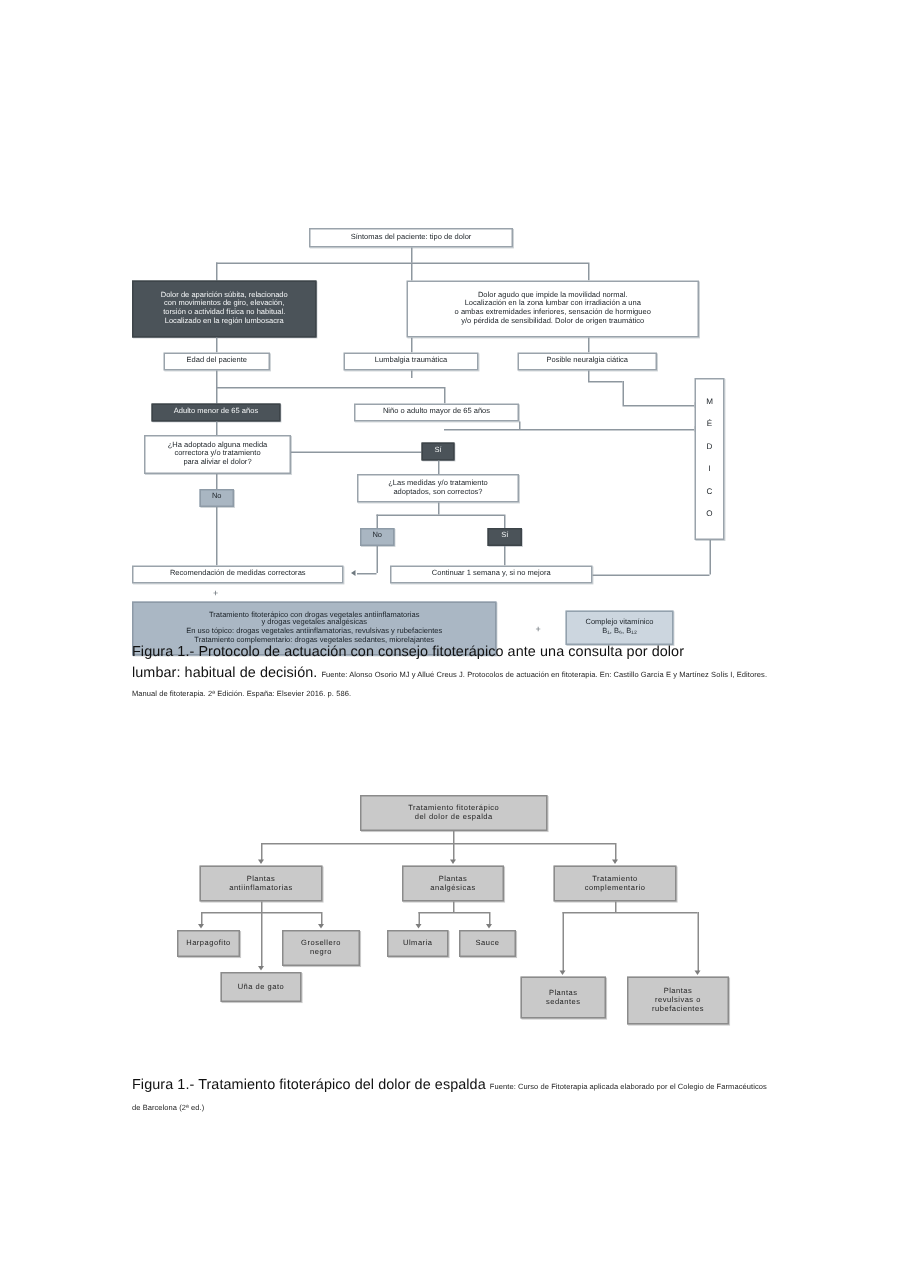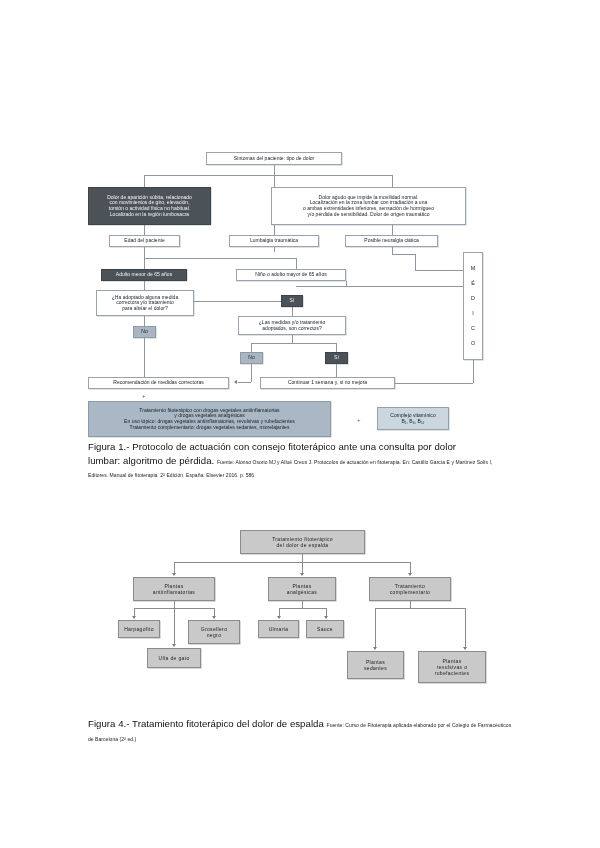--- a/index.html
+++ b/index.html
@@ -167,21 +167,21 @@
     border-top: 3px solid #7d7d7d;
   }
 
   
   .caption {
     position: absolute;
     width: 424px;
     left: 88px;
     color: #111;
   }
-  #caption-1 { top: 440px; }
+  #caption-1 { top: 428px; }
   #caption-2 { top: 717px; }
 
   .cap-main {
     font-size: 9.6px;
     line-height: 1.42;
     letter-spacing: 0.05px;
   }
   .cap-src {
     font-size: 5.0px;
     line-height: 1.5;
@@ -354,21 +354,21 @@
         <span>Complejo vitamínico</span>
         <span>B₁, B₆, B₁₂</span>
       </span>
     </div>
 
   </div>
 
   <div class="caption" id="caption-1">
     <div class="cap-main">
       <span>Figura 1.- Protocolo de actuación con consejo fitoterápico ante una consulta por dolor</span><br>
-      <span>lumbar: algoritmo de pérdida.</span>
+      <span>lumbar: habitual de decisión.</span>
       <span class="cap-src cap-inline">Fuente: Alonso Osorio MJ y Allué Creus J. Protocolos de actuación en fitoterapia. En: Castillo García E y Martínez Solís I, Editores. Manual de fitoterapia. 2ª Edición. España: Elsevier 2016. p. 586.</span>
     </div>
   </div>
 
   <div class="figure" id="figure-2">
 
     <div class="gbox" style="left:122px; top:0px; width:125px; height:24px;">
       <span class="txt">
         <span>Tratamiento fitoterápico</span>
         <span>del dolor de espalda</span>
@@ -457,18 +457,18 @@
         <span>Plantas</span>
         <span>revulsivas o</span>
         <span>rubefacientes</span>
       </span>
     </div>
 
   </div>
 
   <div class="caption" id="caption-2">
     <div class="cap-main">
-      <span>Figura 4.- Tratamiento fitoterápico del dolor de espalda</span>
+      <span>Figura 1.- Tratamiento fitoterápico del dolor de espalda</span>
       <span class="cap-src cap-inline">Fuente: Curso de Fitoterapia aplicada elaborado por el Colegio de Farmacéuticos de Barcelona (2ª ed.)</span>
     </div>
   </div>
 
 </div>
 
 </body></html>

